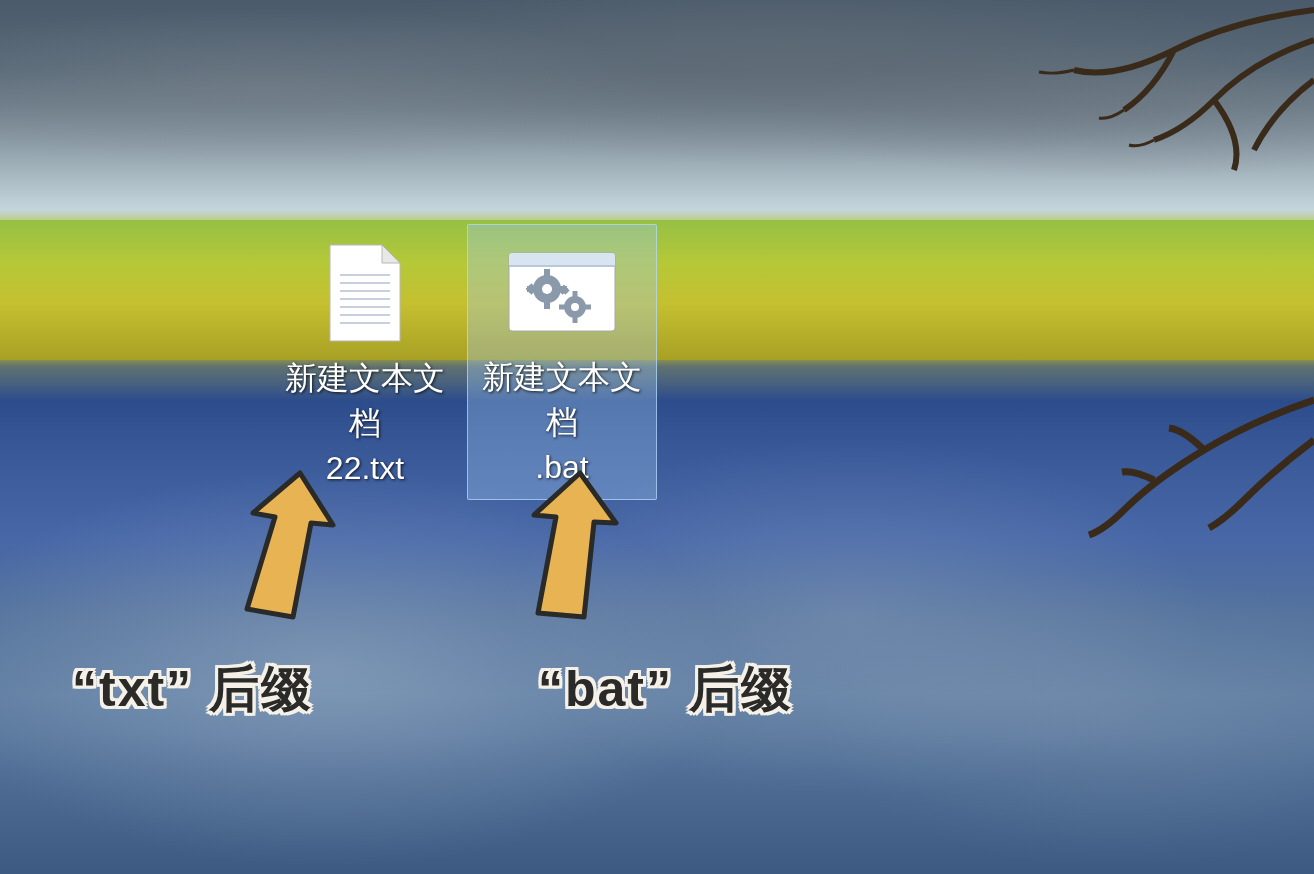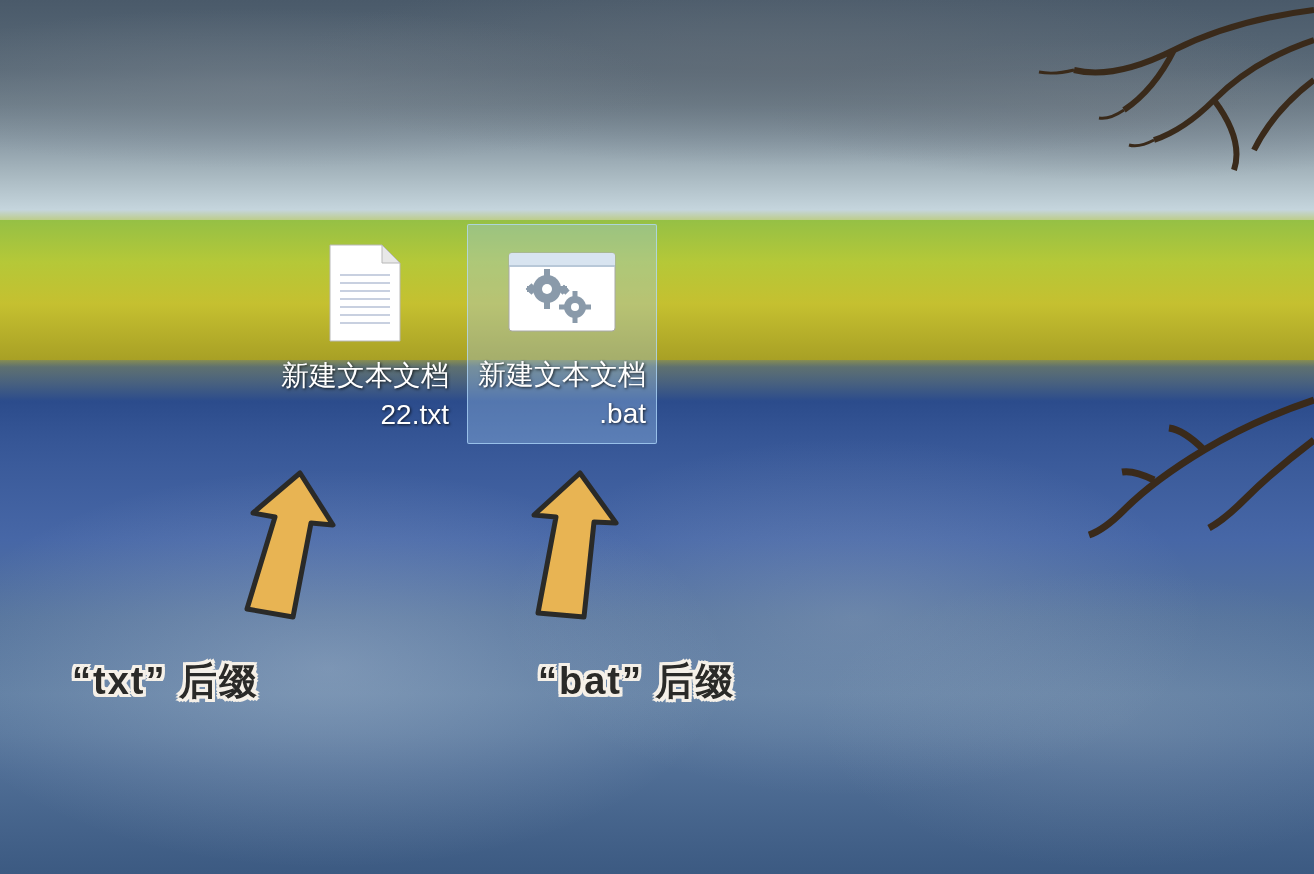--- a/index.html
+++ b/index.html
@@ -83,22 +83,22 @@
     .icon-box {
       width: 90px;
       height: 110px;
       display: flex;
       align-items: center;
       justify-content: center;
       margin-bottom: 8px;
     }
     .icon-label {
       color: #fff;
-      font-size: 28px;
-      text-align: right;
+      font-size: 32px;
+      text-align: center;
       line-height: 1.4;
       text-shadow: 1px 1px 3px rgba(0,0,0,0.8);
       white-space: pre-line;
     }
     .selected {
       background: rgba(160,200,240,0.35);
       border: 1px solid rgba(180,220,255,0.7);
       padding: 12px 6px 10px;
       border-radius: 2px;
     }
@@ -109,21 +109,21 @@
       width: 110px; height: 82px;
     }
 
     .arrow {
       position: absolute;
       width: 120px;
       height: 160px;
     }
     .annotation {
       position: absolute;
-      font-size: 38px;
+      font-size: 50px;
       font-weight: 900;
       color: #2a2a28;
       text-shadow:
         -3px -3px 0 #f5f0e8, 3px -3px 0 #f5f0e8,
         -3px 3px 0 #f5f0e8, 3px 3px 0 #f5f0e8,
         -3px 0 0 #f5f0e8, 3px 0 0 #f5f0e8,
         0 -3px 0 #f5f0e8, 0 3px 0 #f5f0e8;
       letter-spacing: 2px;
     }
   </style>

